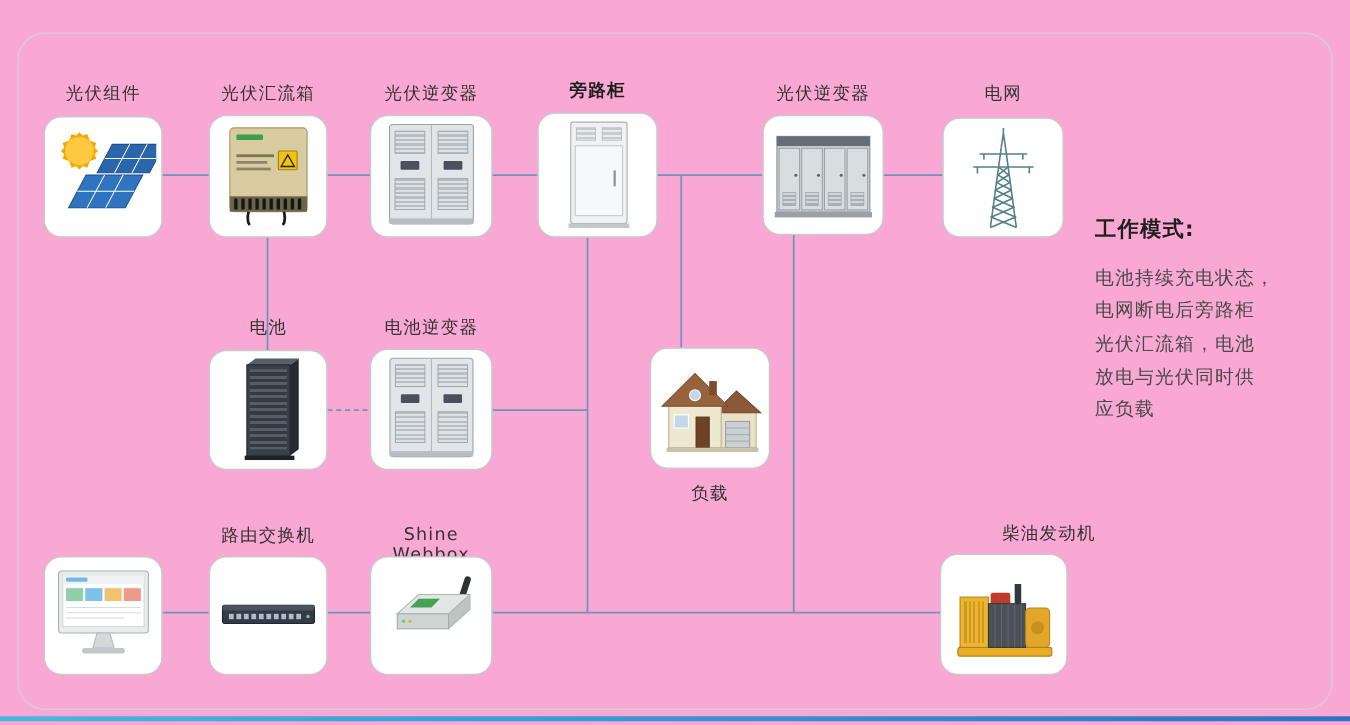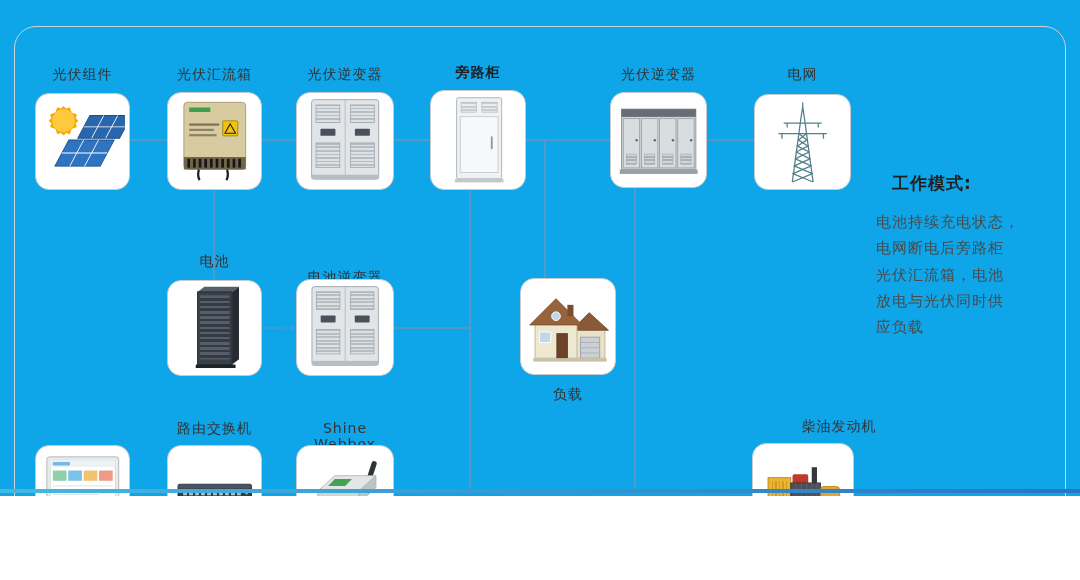--- a/index.html
+++ b/index.html
@@ -1,28 +1,28 @@
 <!DOCTYPE html>
 <html><head>
 <meta charset="utf-8">
 <style>
   html,body{margin:0;padding:0;background:#ffffff;}
-  #canvas{position:relative;width:1080px;height:496px;background:#0ea5e9;overflow:hidden;
+  #canvas{position:relative;width:1080px;height:580px;background:#f9a8d4;overflow:hidden;
           font-family:"DejaVu Sans","Liberation Sans",sans-serif;}
   .frame{position:absolute;left:14px;top:26px;width:1050px;height:540px;border:1px solid #ccd3d8;border-radius:22px;}
   .connectors{position:absolute;left:0;top:0;}
   .connectors line{stroke:#6d94ba;stroke-width:1.4;}
   .connectors line.dashed{stroke-dasharray:4 3;}
   .node{position:absolute;background:#ffffff;border:1px solid #c3cad0;border-radius:14px;
         display:flex;align-items:center;justify-content:center;box-sizing:border-box;}
   .node svg{width:92%;height:92%;}
   .label{position:absolute;text-align:center;font-size:14px;color:#333333;letter-spacing:1px;font-weight:500;}
   .label.bold{font-weight:700;color:#1e1e1e;}
   .note{position:absolute;left:876px;top:172px;width:186px;}
-  .note-title{font-size:17px;font-weight:700;color:#1f1f1f;margin-bottom:14px;letter-spacing:1px;margin-left:16px;}
+  .note-title{font-size:17px;font-weight:700;color:#1f1f1f;margin-bottom:14px;letter-spacing:1px;}
   .note-body{font-size:15px;color:#4a4a4a;line-height:1.75;white-space:pre-line;letter-spacing:1px;}
   .bottom-bar{position:absolute;left:0;bottom:3px;width:100%;height:4px;
               background:linear-gradient(90deg,#45b8e0,#2b74c0);}
 </style>
 </head>
 <body>
 
 <div id="canvas">
 
   <div class="frame"></div>
@@ -44,21 +44,21 @@
     <line x1="394" y1="490" x2="752" y2="490"></line>
   </svg>
 
   <div class="label" style="left:35px;top:66px;width:95px">光伏组件</div>
   <div class="label" style="left:167px;top:66px;width:95px">光伏汇流箱</div>
   <div class="label" style="left:296px;top:66px;width:98px">光伏逆变器</div>
   <div class="label bold" style="left:430px;top:64px;width:96px">旁路柜</div>
   <div class="label" style="left:610px;top:66px;width:97px">光伏逆变器</div>
   <div class="label" style="left:754px;top:66px;width:97px">电网</div>
   <div class="label" style="left:167px;top:253px;width:95px">电池</div>
-  <div class="label" style="left:296px;top:269px;width:98px">电池逆变器</div>
+  <div class="label" style="left:296px;top:253px;width:98px">电池逆变器</div>
   <div class="label" style="left:520px;top:386px;width:96px">负载</div>
   <div class="label" style="left:167px;top:420px;width:95px">路由交换机</div>
   <div class="label" style="left:296px;top:420px;width:98px">Shine Webbox</div>
   <div class="label" style="left:788px;top:418px;width:102px">柴油发动机</div>
 
   <div class="node" style="left:35px;top:93px;width:95px;height:97px">
     <svg viewBox="0 0 96 100">
       <g transform="translate(26,26)">
         <rect x="-12" y="-12" width="24" height="24" fill="#f6a800" transform="rotate(45)"></rect>
         <rect x="-12" y="-12" width="24" height="24" fill="#f6a800" transform="rotate(20)"></rect>

